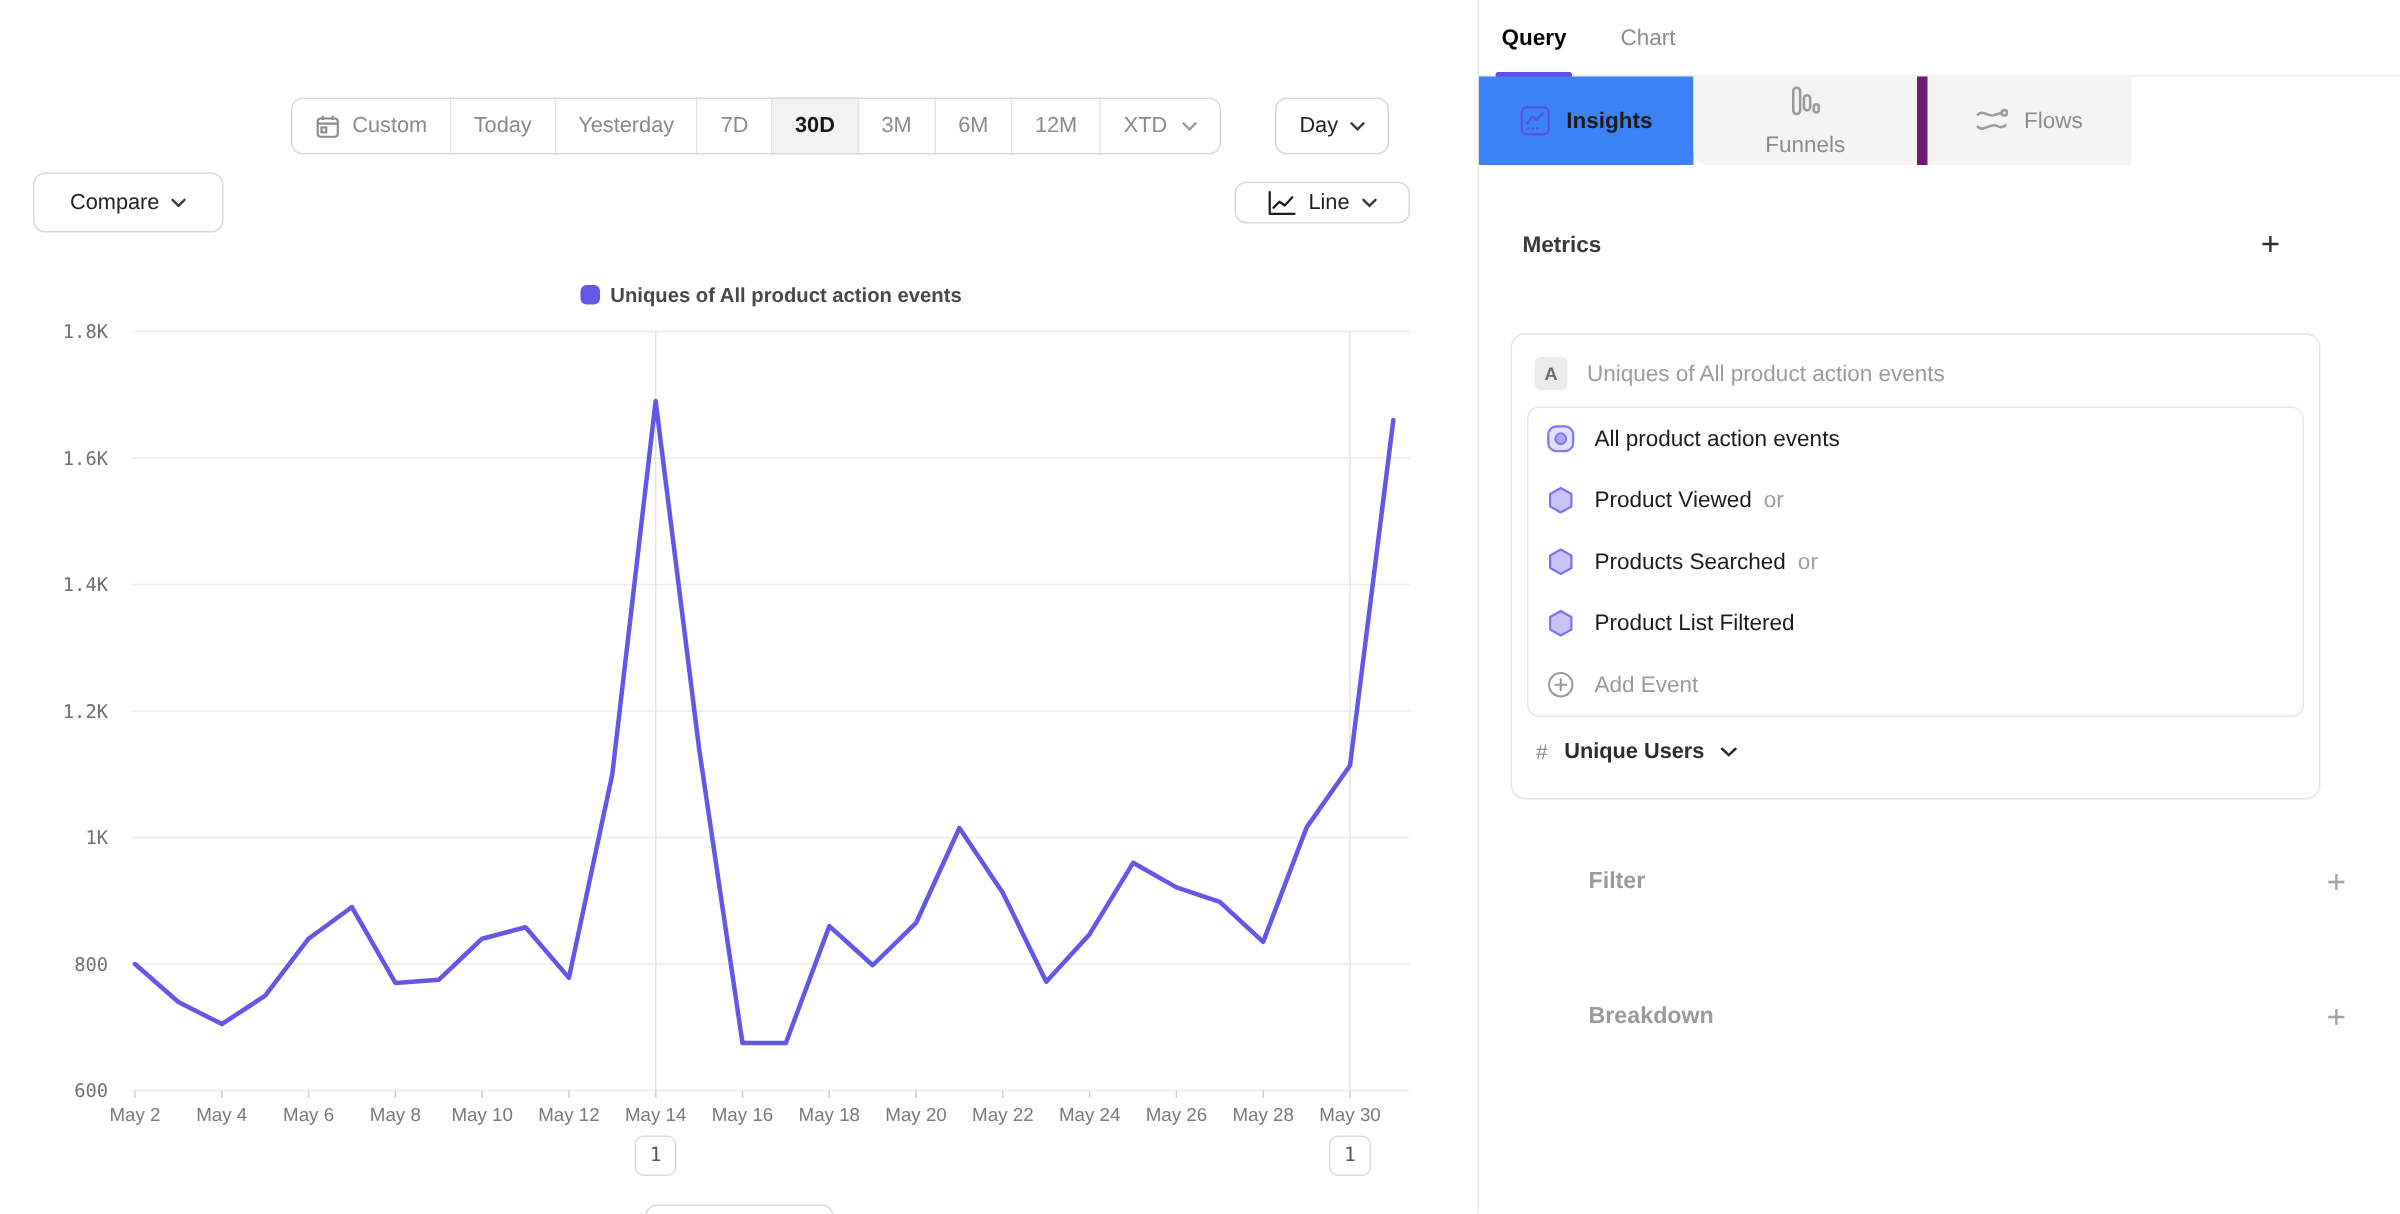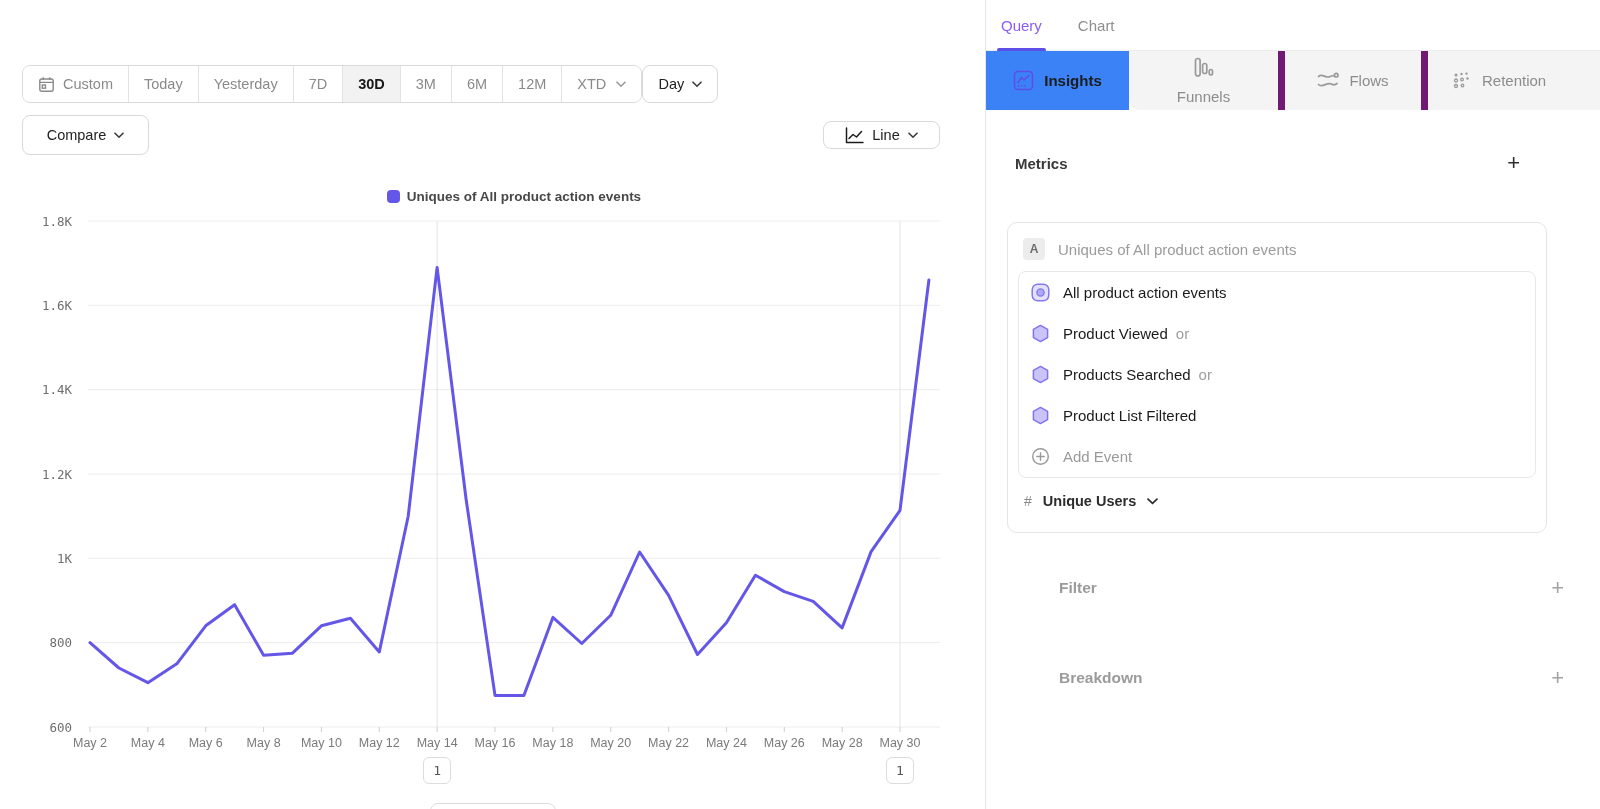--- a/index.html
+++ b/index.html
@@ -37,21 +37,21 @@
   .partial-box { position:absolute; left:430px; top:803px; width:126px; height:24px; z-index:3;
                  border:1px solid #dcdcdc; border-radius:8px; background:#fff; }
 
   
   .panel { position:absolute; left:985px; top:0; width:615px; height:809px; background:#fff;
            border-left:1px solid #e6e6e6; }
   .panel-tabs { position:absolute; left:0; top:0; width:100%; height:51px; display:flex;
                 align-items:center; gap:32px; padding-left:13px; border-bottom:1px solid #ededed; }
   .ptab { font-size:15px; color:#8e8e8e; cursor:pointer; position:relative; height:100%;
           display:flex; align-items:center; padding:0 2px; }
-  .ptab.active { color:#8b5cf6; font-weight:normal; }
+  .ptab.active { color:#000000; font-weight:bold; }
   .ptab.active::after { content:""; position:absolute; left:-2px; right:-2px; bottom:-2px;
                         height:4px; border-radius:3px; background:#5b4fe8; }
 
   .report-tabs { position:absolute; left:0; top:51px; width:100%; height:59px; display:flex; }
   .rtab { display:flex; align-items:center; justify-content:center; gap:10px; font-size:15px;
           color:#8c8c8c; background:#f4f4f4; cursor:pointer; border-left:7px solid #701a75; }
   .rtab.active { background:#3b82f6; color:#1c1c1c; font-weight:bold; border-left:none; }
   .rtab.first-inactive { border-bottom-left-radius:10px; border-left:none;flex-direction:column; }
   .rt-insights { width:143px; }
   .rt-funnels  { width:149px; }
@@ -136,21 +136,21 @@
       <text x="726.4292" y="747" text-anchor="middle" fill="#7a7a7a" font-size="12.5" font-family="&quot;Liberation Sans&quot;, sans-serif">May 24</text>
       <line x1="784.2864" x2="784.2864" y1="727" y2="732" stroke="#cfcfcf" stroke-width="1"></line>
       <text x="784.2864" y="747" text-anchor="middle" fill="#7a7a7a" font-size="12.5" font-family="&quot;Liberation Sans&quot;, sans-serif">May 26</text>
       <line x1="842.1436" x2="842.1436" y1="727" y2="732" stroke="#cfcfcf" stroke-width="1"></line>
       <text x="842.1436" y="747" text-anchor="middle" fill="#7a7a7a" font-size="12.5" font-family="&quot;Liberation Sans&quot;, sans-serif">May 28</text>
       <line x1="900.0008" x2="900.0008" y1="727" y2="732" stroke="#cfcfcf" stroke-width="1"></line>
       <text x="900.0008" y="747" text-anchor="middle" fill="#7a7a7a" font-size="12.5" font-family="&quot;Liberation Sans&quot;, sans-serif">May 30</text>
       <polyline points="90.0,642.7 118.9,668.0 147.9,682.7 176.8,663.8 205.7,625.8 234.6,604.7 263.6,655.3 292.5,653.2 321.4,625.8 350.4,618.2 379.3,651.9 408.2,516.2 437.1,267.4 466.1,499.3 495.0,695.4 523.9,695.4 552.9,617.4 581.8,643.5 610.7,615.3 639.6,552.0 668.6,595.4 697.5,654.5 726.4,622.8 755.4,575.2 784.3,591.6 813.2,601.3 842.1,627.9 871.1,551.6 900.0,510.3 928.9,280.0" fill="none" stroke="#6457e8" stroke-width="3" stroke-linejoin="round" stroke-linecap="round"></polyline>
     </svg>
 
-  <div class="toolbar-row" style="left:22px; top:65px; width:1076px; justify-content:flex-start;">
+  <div class="toolbar-row" style="left:22px; top:65px; width:1076px; justify-content:center;gap:36px;">
     <div class="seg">
       <button class="seg-item">
         <span class="icon">
           <svg width="17" height="17" viewBox="0 0 17 17" fill="none" stroke="#8a8a8a" stroke-width="1.4">
             <rect x="1.8" y="3" width="13.4" height="12.2" rx="2"></rect>
             <line x1="1.8" y1="6.4" x2="15.2" y2="6.4"></line>
             <line x1="5.2" y1="1.2" x2="5.2" y2="4"></line>
             <line x1="11.8" y1="1.2" x2="11.8" y2="4"></line>
             <rect x="4.3" y="9" width="3.2" height="3.2"></rect>
           </svg>
@@ -269,35 +269,20 @@
     <div class="rtab rt-flows">
       <span class="icon">
         <svg width="22" height="19" viewBox="0 0 22 19" fill="none" stroke="#9a9a9a" stroke-width="1.7" stroke-linecap="round">
           <path d="M1.5 5.5 C5 1.5 9 8 13 5.5 L17 4.5"></path>
           <circle cx="19.2" cy="4.2" r="1.8"></circle>
           <path d="M1.5 13.5 C5.5 17.5 10 10.5 14.5 13 C16.5 14.2 18.5 13.8 20 12.5"></path>
         </svg>
       </span>
       <span>Flows</span>
     </div>
-    <div class="rtab rt-retention">
-      <span class="icon">
-        <svg width="20" height="20" viewBox="0 0 20 20" fill="none">
-          <circle cx="4" cy="4" r="1.5" fill="#9a9a9a"></circle>
-            <circle cx="9.5" cy="3" r="1.2" fill="#9a9a9a"></circle>
-            <circle cx="14.5" cy="2.6" r="1.2" fill="#9a9a9a"></circle>
-          <circle cx="4" cy="9.5" r="1.5" stroke="#9a9a9a" stroke-width="1.3"></circle>
-            <circle cx="10" cy="8.5" r="1.3" stroke="#9a9a9a" stroke-width="1.3"></circle>
-            <circle cx="15.5" cy="7.5" r="1.2" fill="#9a9a9a"></circle>
-          <circle cx="4" cy="15" r="1.5" stroke="#9a9a9a" stroke-width="1.3"></circle>
-            <circle cx="10.5" cy="14.5" r="1.3" stroke="#9a9a9a" stroke-width="1.3"></circle>
-        </svg>
-      </span>
-      <span>Retention</span>
-    </div>
   </div>
 
   <div class="metrics-head">
     <span class="metrics-title">Metrics</span>
     <span class="plus dark">+</span>
   </div>
 
   <div class="metric-card">
     <div class="mc-head">
       <span class="a-badge">A</span>

